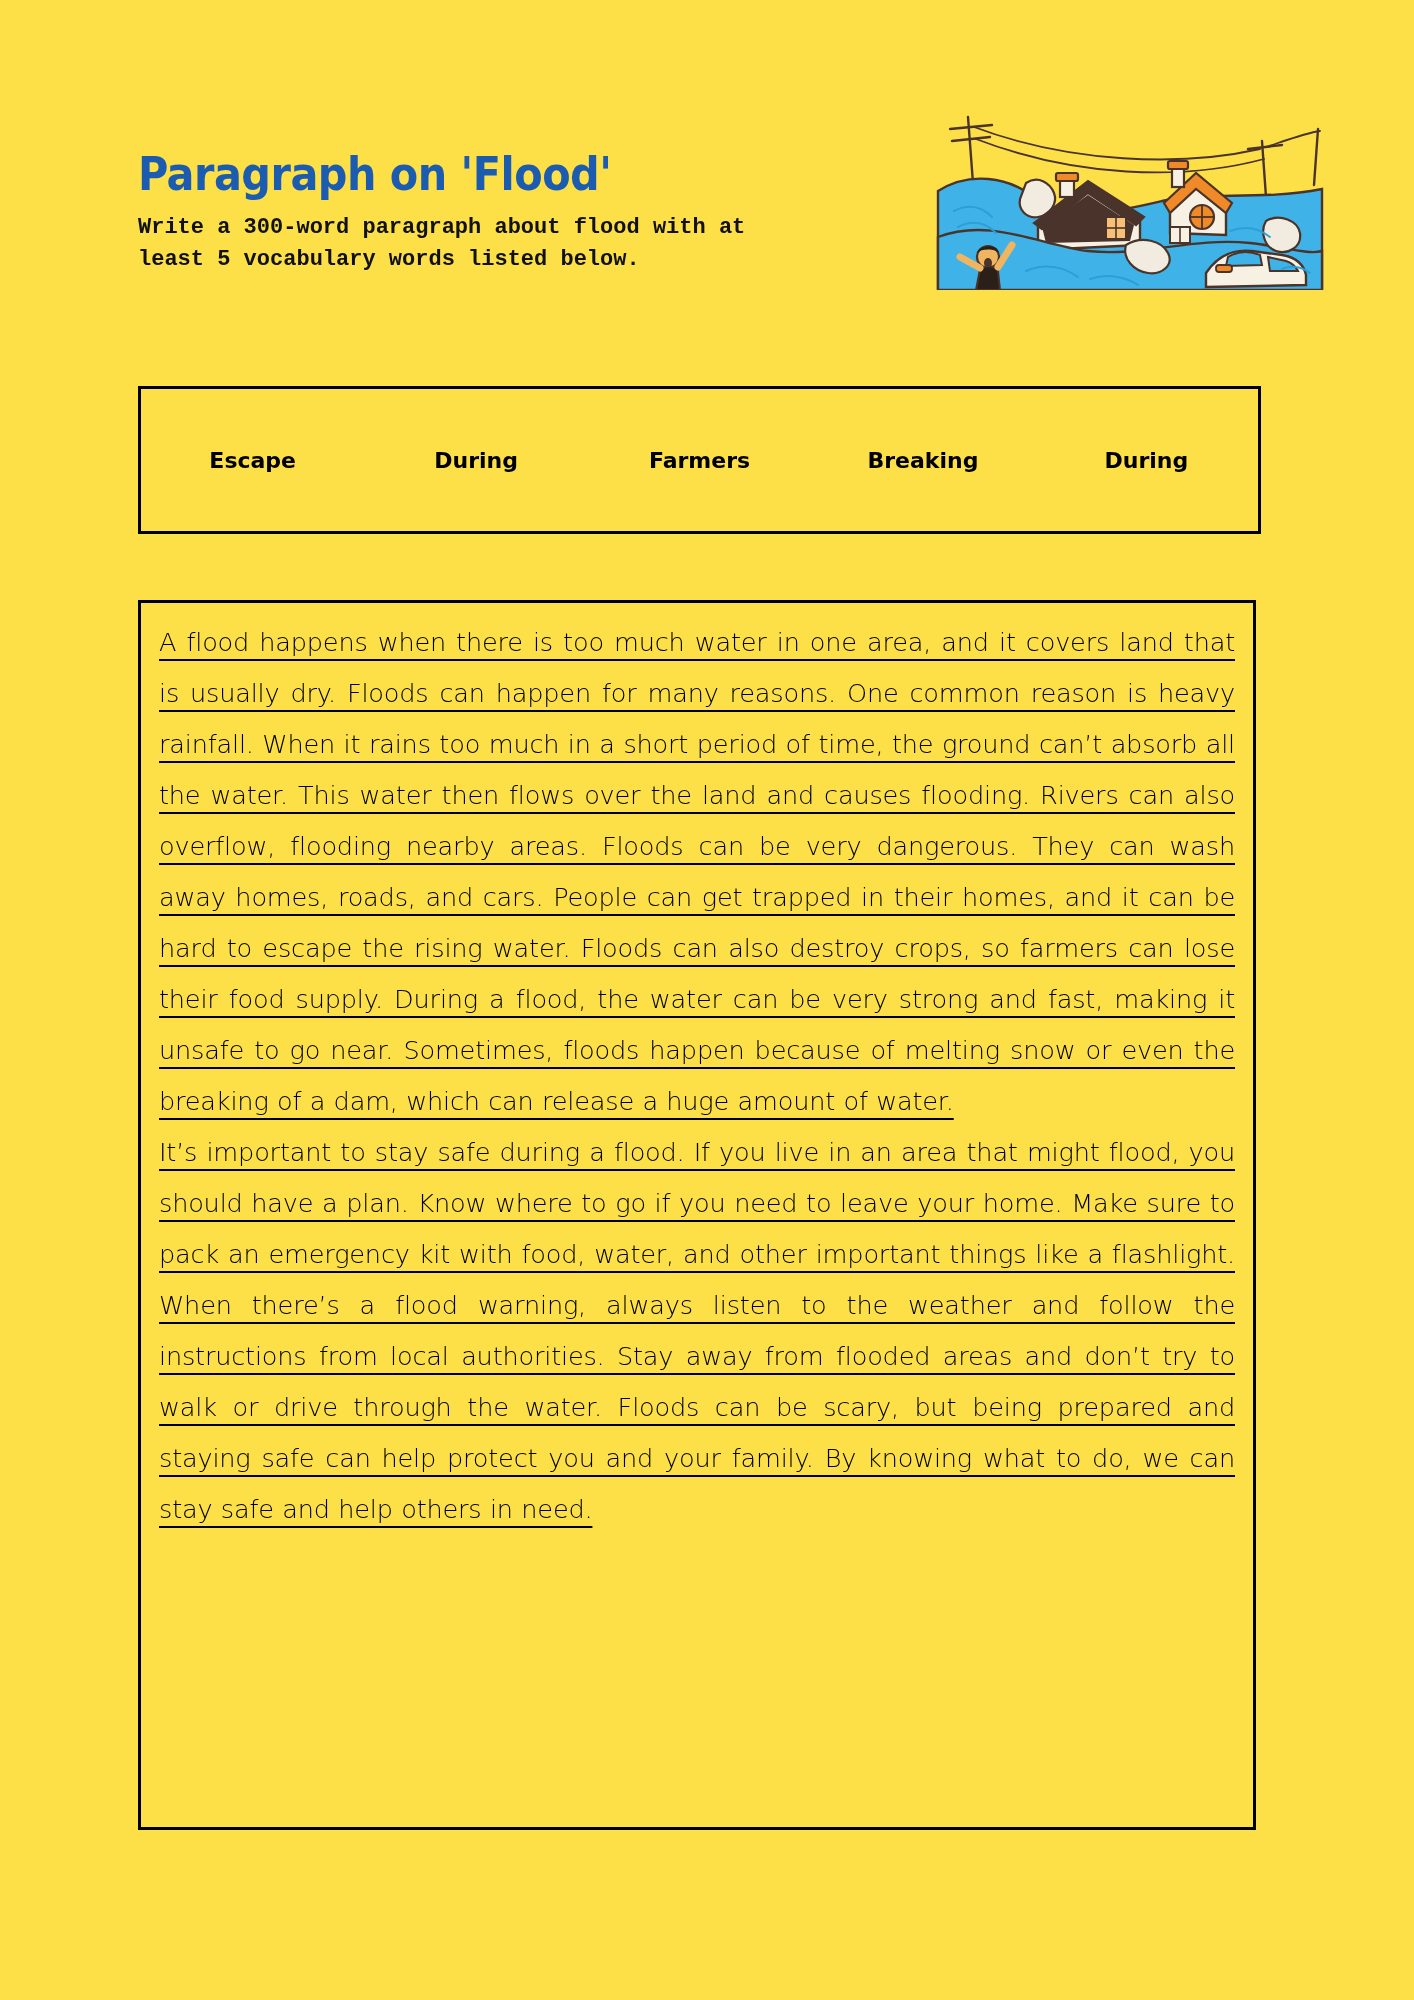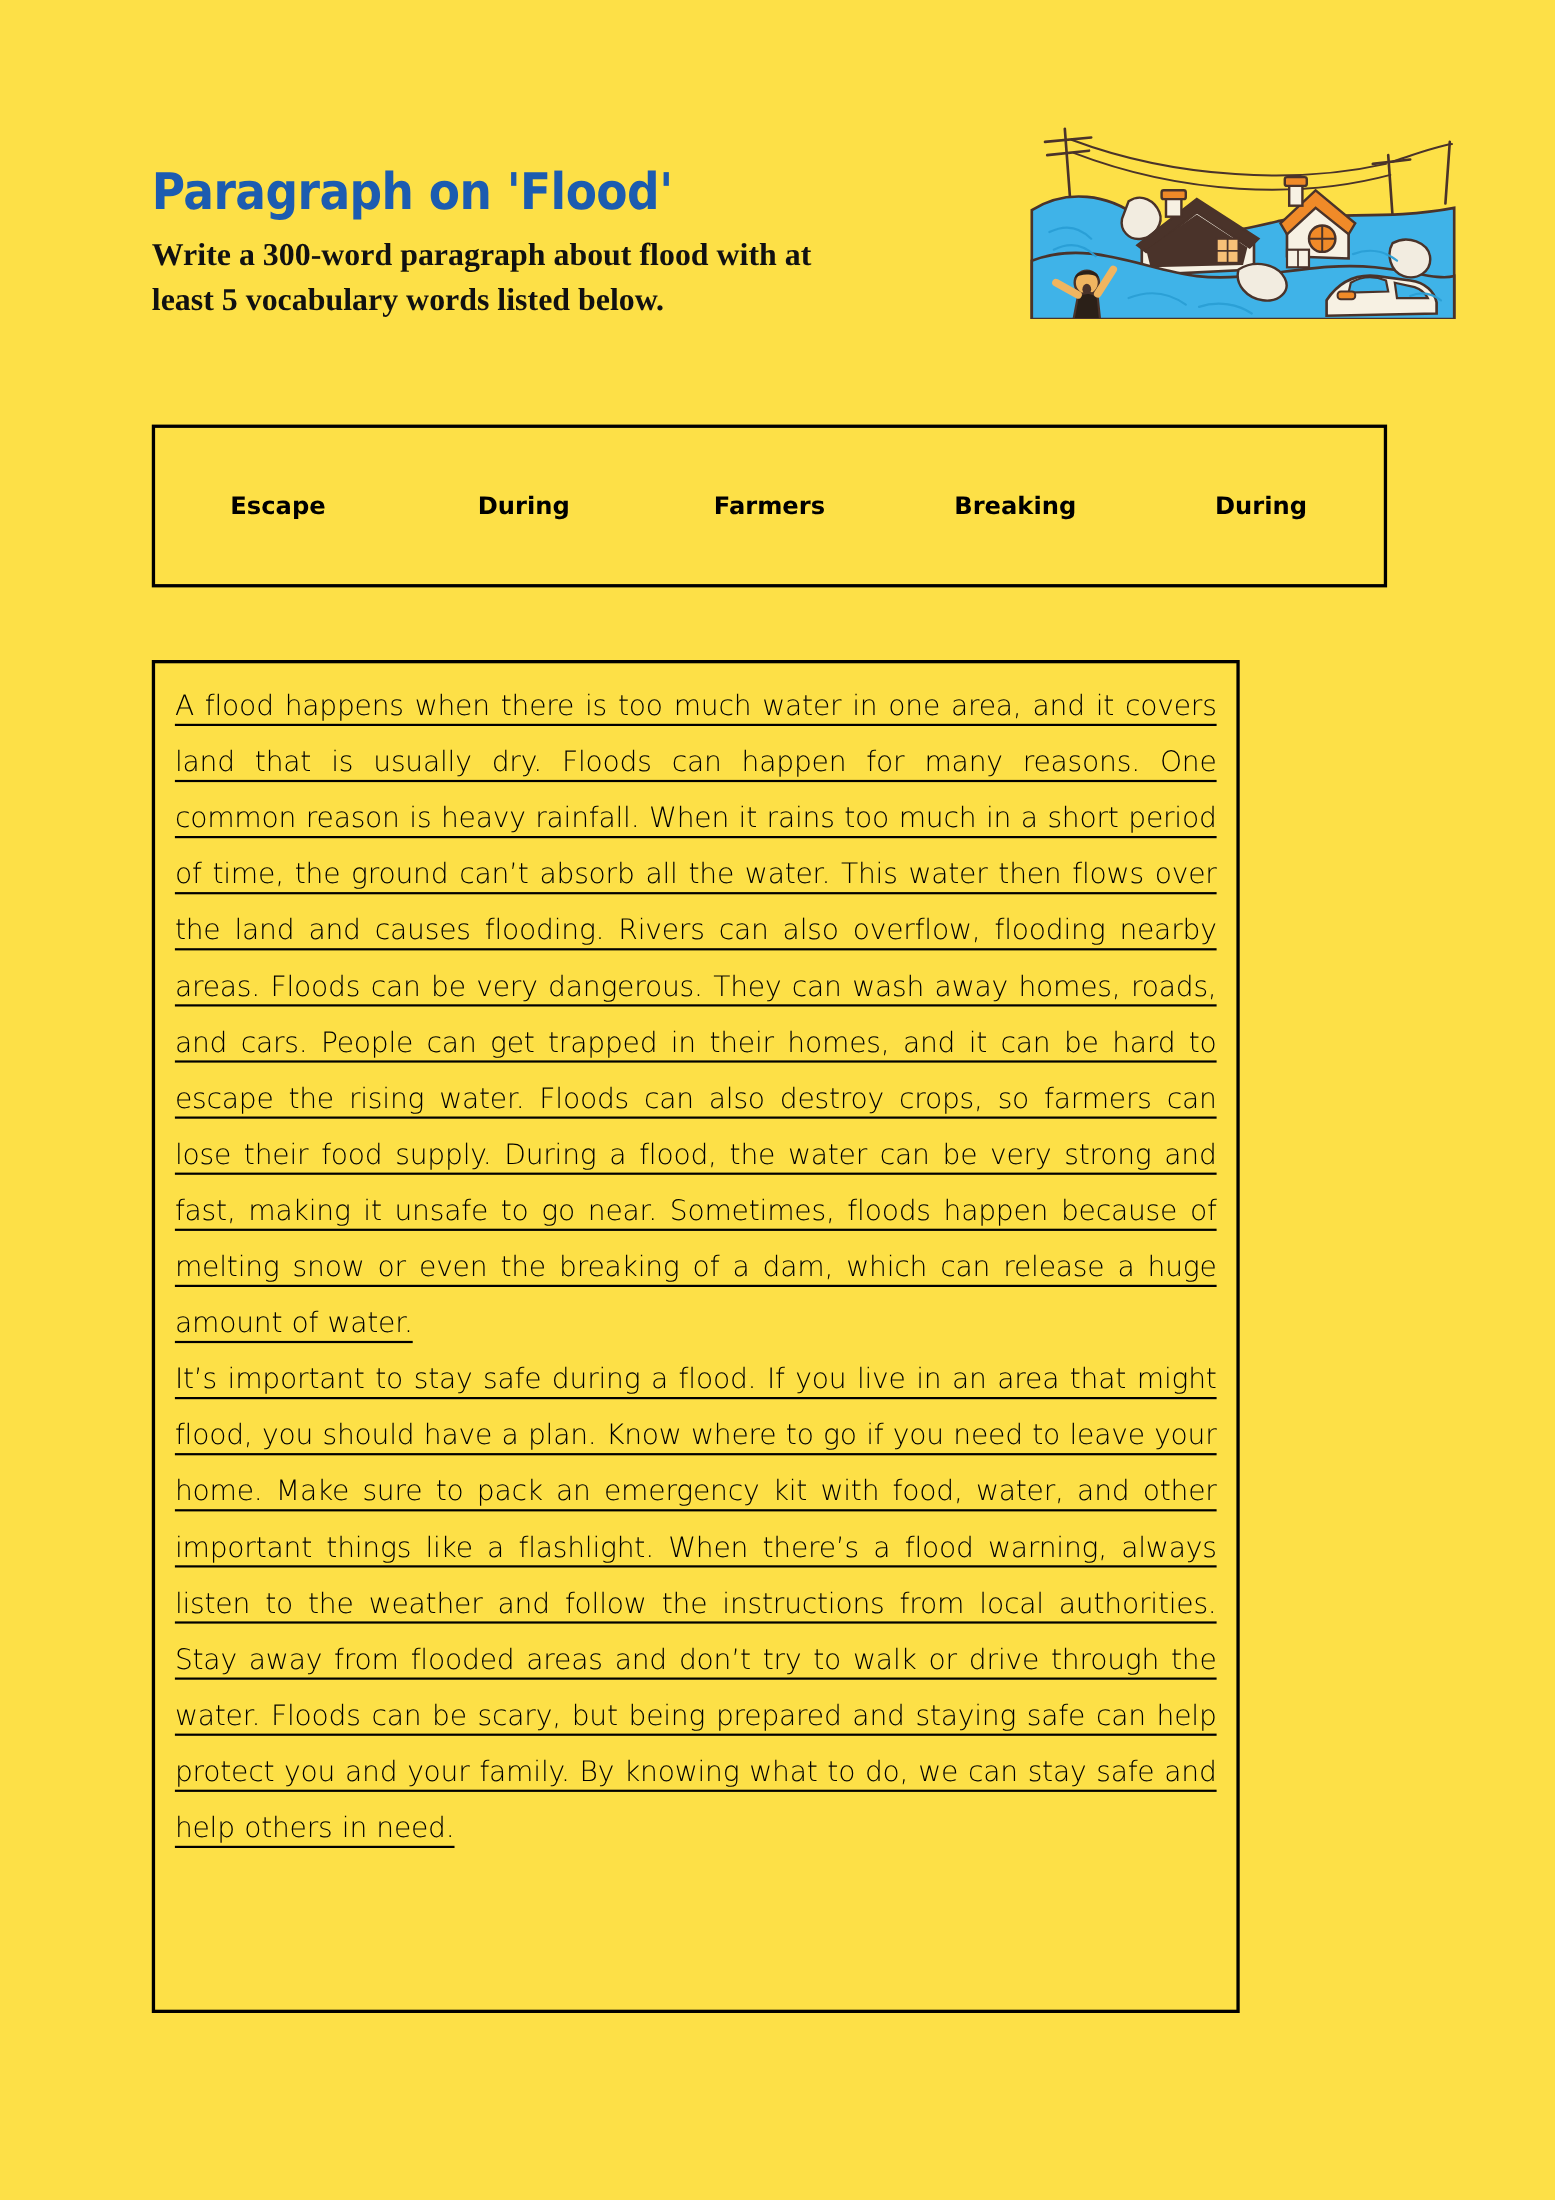--- a/index.html
+++ b/index.html
@@ -32,27 +32,27 @@
     font-size: 46px;
     font-weight: 700;
     color: #1c5cb0;
     letter-spacing: -0.5px;
     line-height: 1.05;
     margin: 0 0 14px 0;
     font-family: "DejaVu Sans", sans-serif;
     font-stretch: condensed;
   }
   .worksheet-subtitle {
-    font-size: 29px;
+    font-size: 22px;
     font-weight: 700;
     color: #111111;
     line-height: 1.42;
     width: 640px;
     margin: 0;
-    font-family: Liberation Serif, serif;
+    font-family: Liberation Mono, monospace;
   }
 
   
   .illustration {
     position: absolute;
     left: 930px;
     top: 105px;
     width: 400px;
     height: 185px;
   }
@@ -83,21 +83,21 @@
     font-weight: 700;
     color: #000000;
     font-family: "DejaVu Sans", sans-serif;
   }
 
   
   .answer-box {
     position: absolute;
     left: 138px;
     top: 600px;
-    width: 989px;
+    width: 1118px;
     height: 1230px;
     border: 3px solid #000000;
     box-sizing: border-box;
     padding: 14px 18px 0 18px;
   }
   .para {
     margin: 0;
     font-family: "DejaVu Sans", sans-serif;
     font-size: 25.6px;
     font-weight: 300;

